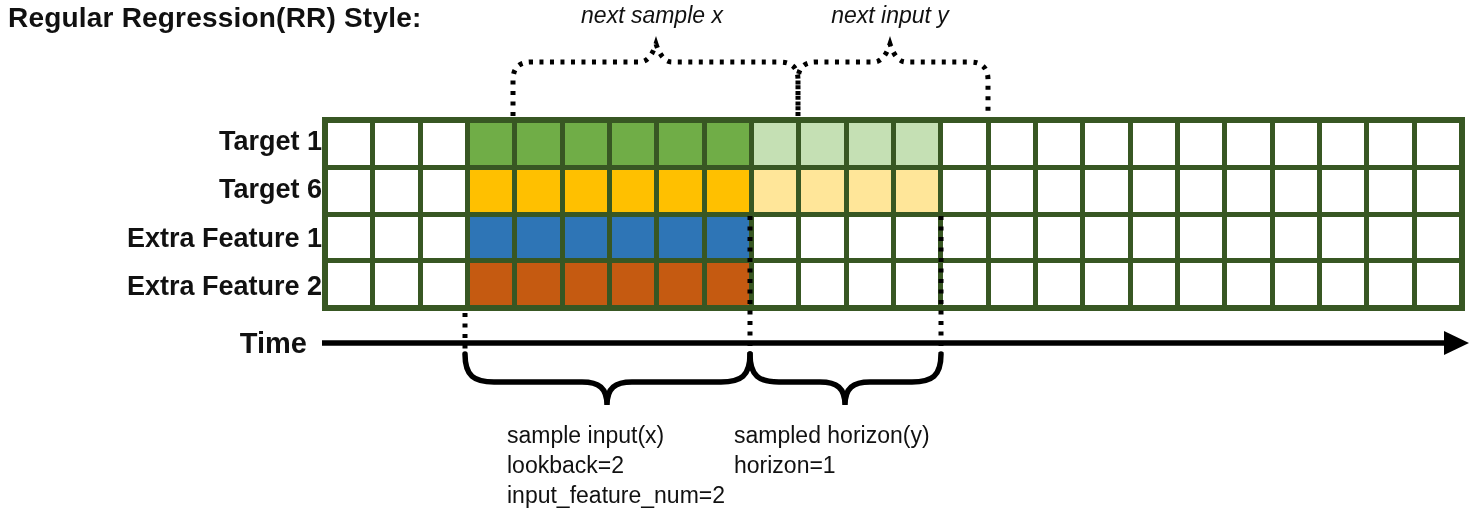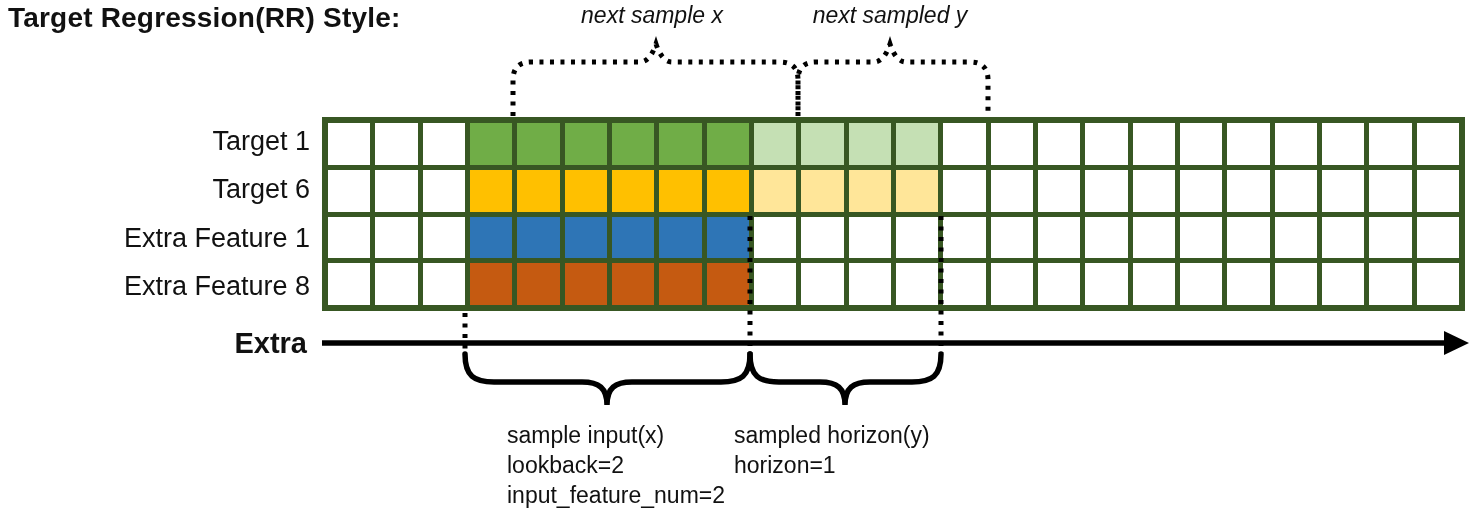--- a/index.html
+++ b/index.html
@@ -26,51 +26,51 @@
   #sample-grid{
     left:322px;top:117px;width:1143px;height:194px;
     box-sizing:border-box;
     display:grid;
     grid-template-columns:repeat(24,1fr);
     grid-template-rows:repeat(4,1fr);
     gap:5px;padding:6px;
   }
   .cell{width:100%;height:100%;}
   .row-label{
-    left:0;width:310px;height:48.5px;
+    left:12px;width:310px;height:48.5px;
     display:flex;align-items:center;justify-content:flex-end;
-    font-size:27px;font-weight:normal;
+    font-size:27px;font-weight:bold;
   }
   #time-label{
     left:107px;top:326px;width:200px;height:34px;
     display:flex;align-items:center;justify-content:flex-end;
     font-size:29px;font-weight:bold;
   }
   .note-block{
     top:420px;width:330px;
     font-size:23px;line-height:30px;
   }
   #input-note{left:507px;}
   #output-note{left:734px;}
   #overlay{left:0;top:0;pointer-events:none;}
 </style>
 </head>
 <body>
 
 <div id="canvas">
 
-  <div id="title" class="abs">Target Regression(RR) Style:</div>
+  <div id="title" class="abs">Regular Regression(RR) Style:</div>
 
   <div id="next-x-label" class="abs next-label">next sample x</div>
-  <div id="next-y-label" class="abs next-label">next sampled y</div>
+  <div id="next-y-label" class="abs next-label">next input y</div>
 
   <div class="abs row-label" style="top:117px;">Target 1</div>
   <div class="abs row-label" style="top:165.5px;">Target 6</div>
   <div class="abs row-label" style="top:214px;">Extra Feature 1</div>
-  <div class="abs row-label" style="top:262.5px;">Extra Feature 8</div>
+  <div class="abs row-label" style="top:262.5px;">Extra Feature 2</div>
 
   <div id="sample-grid" class="abs" style="background: rgb(56, 87, 35);">
       <div class="cell" style="background: rgb(255, 255, 255);"></div>
       <div class="cell" style="background: rgb(255, 255, 255);"></div>
       <div class="cell" style="background: rgb(255, 255, 255);"></div>
       <div class="cell" style="background: rgb(112, 173, 71);"></div>
       <div class="cell" style="background: rgb(112, 173, 71);"></div>
       <div class="cell" style="background: rgb(112, 173, 71);"></div>
       <div class="cell" style="background: rgb(112, 173, 71);"></div>
       <div class="cell" style="background: rgb(112, 173, 71);"></div>
@@ -157,21 +157,21 @@
       <div class="cell" style="background: rgb(255, 255, 255);"></div>
       <div class="cell" style="background: rgb(255, 255, 255);"></div>
       <div class="cell" style="background: rgb(255, 255, 255);"></div>
       <div class="cell" style="background: rgb(255, 255, 255);"></div>
       <div class="cell" style="background: rgb(255, 255, 255);"></div>
       <div class="cell" style="background: rgb(255, 255, 255);"></div>
       <div class="cell" style="background: rgb(255, 255, 255);"></div>
       <div class="cell" style="background: rgb(255, 255, 255);"></div>
     </div>
 
-  <div id="time-label" class="abs">Extra</div>
+  <div id="time-label" class="abs">Time</div>
 
   <div id="input-note" class="abs note-block">
     <div>sample input(x)</div>
     <div>lookback=2</div>
     <div>input_feature_num=2</div>
   </div>
 
   <div id="output-note" class="abs note-block">
     <div>sampled horizon(y)</div>
     <div>horizon=1</div>

